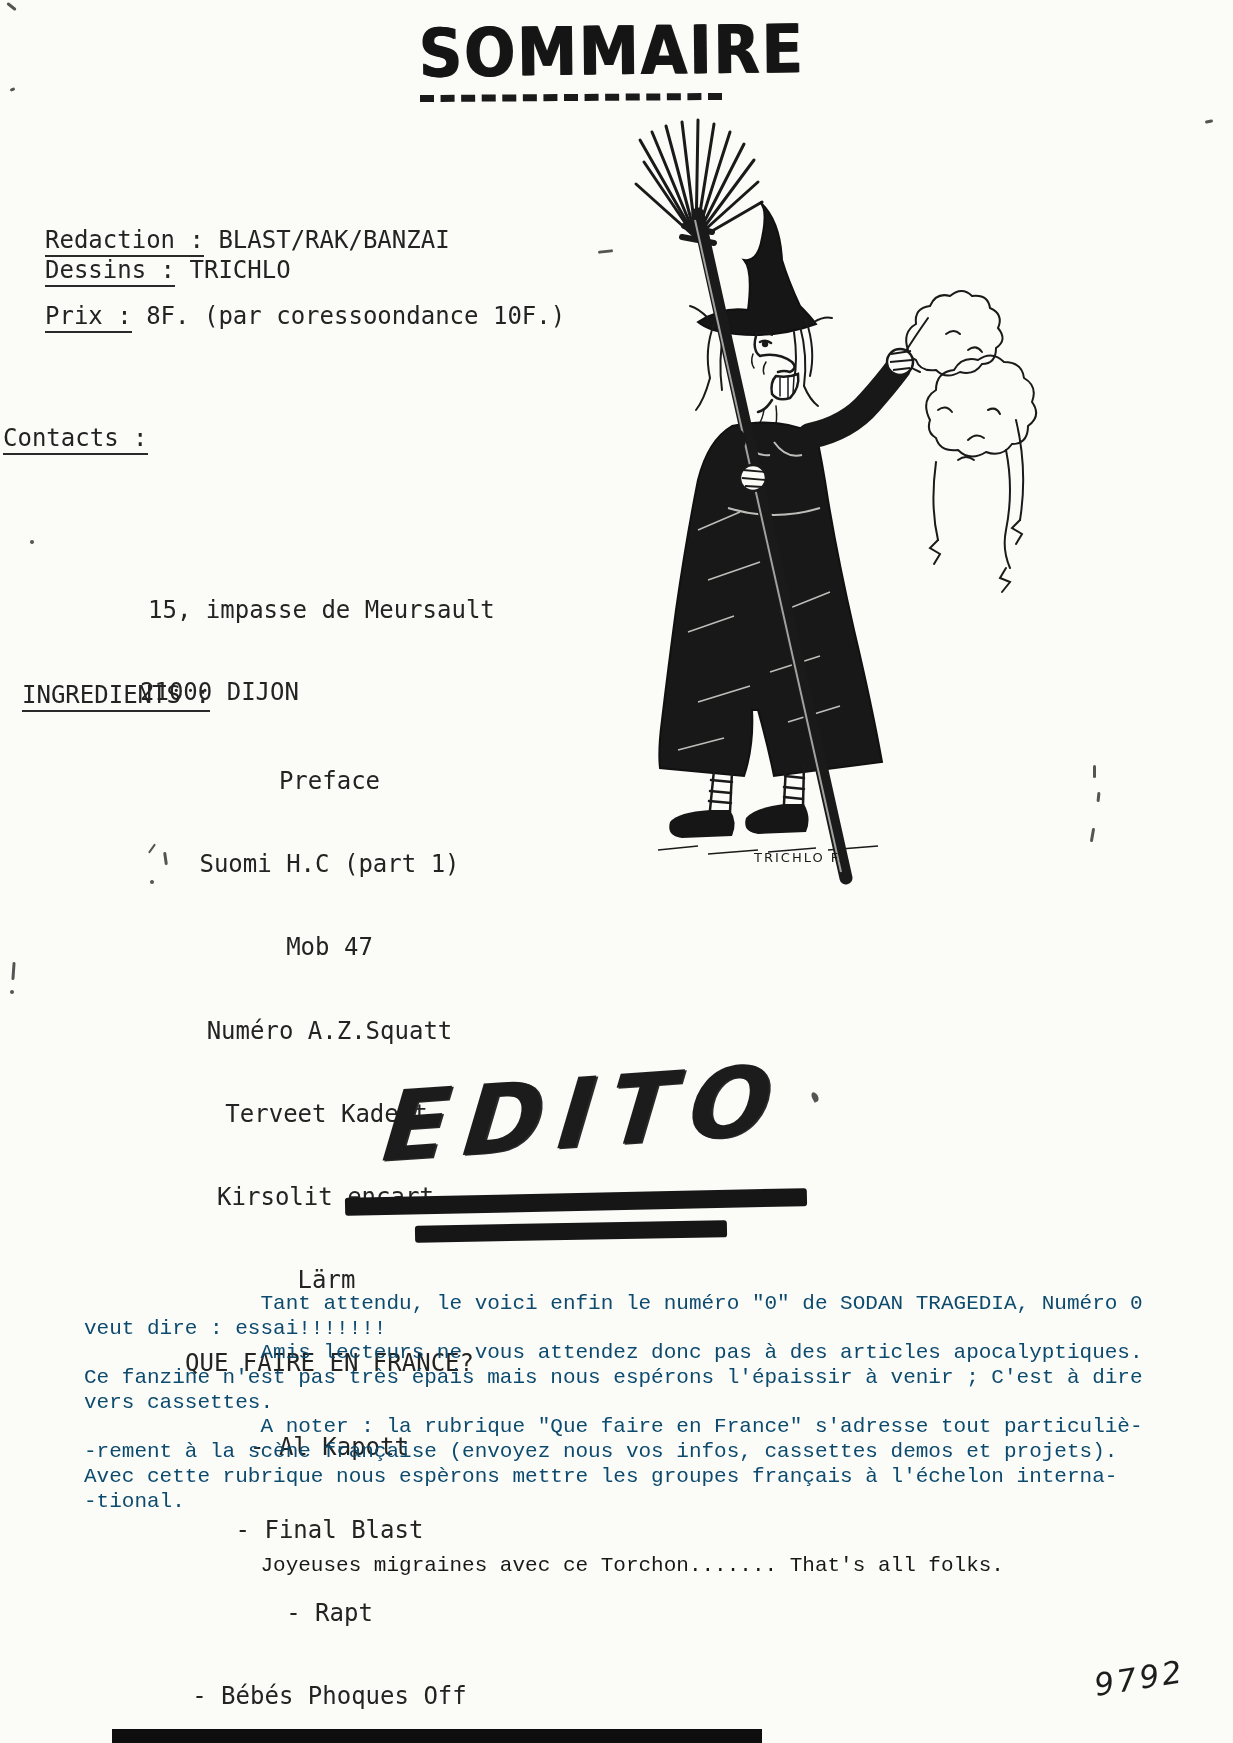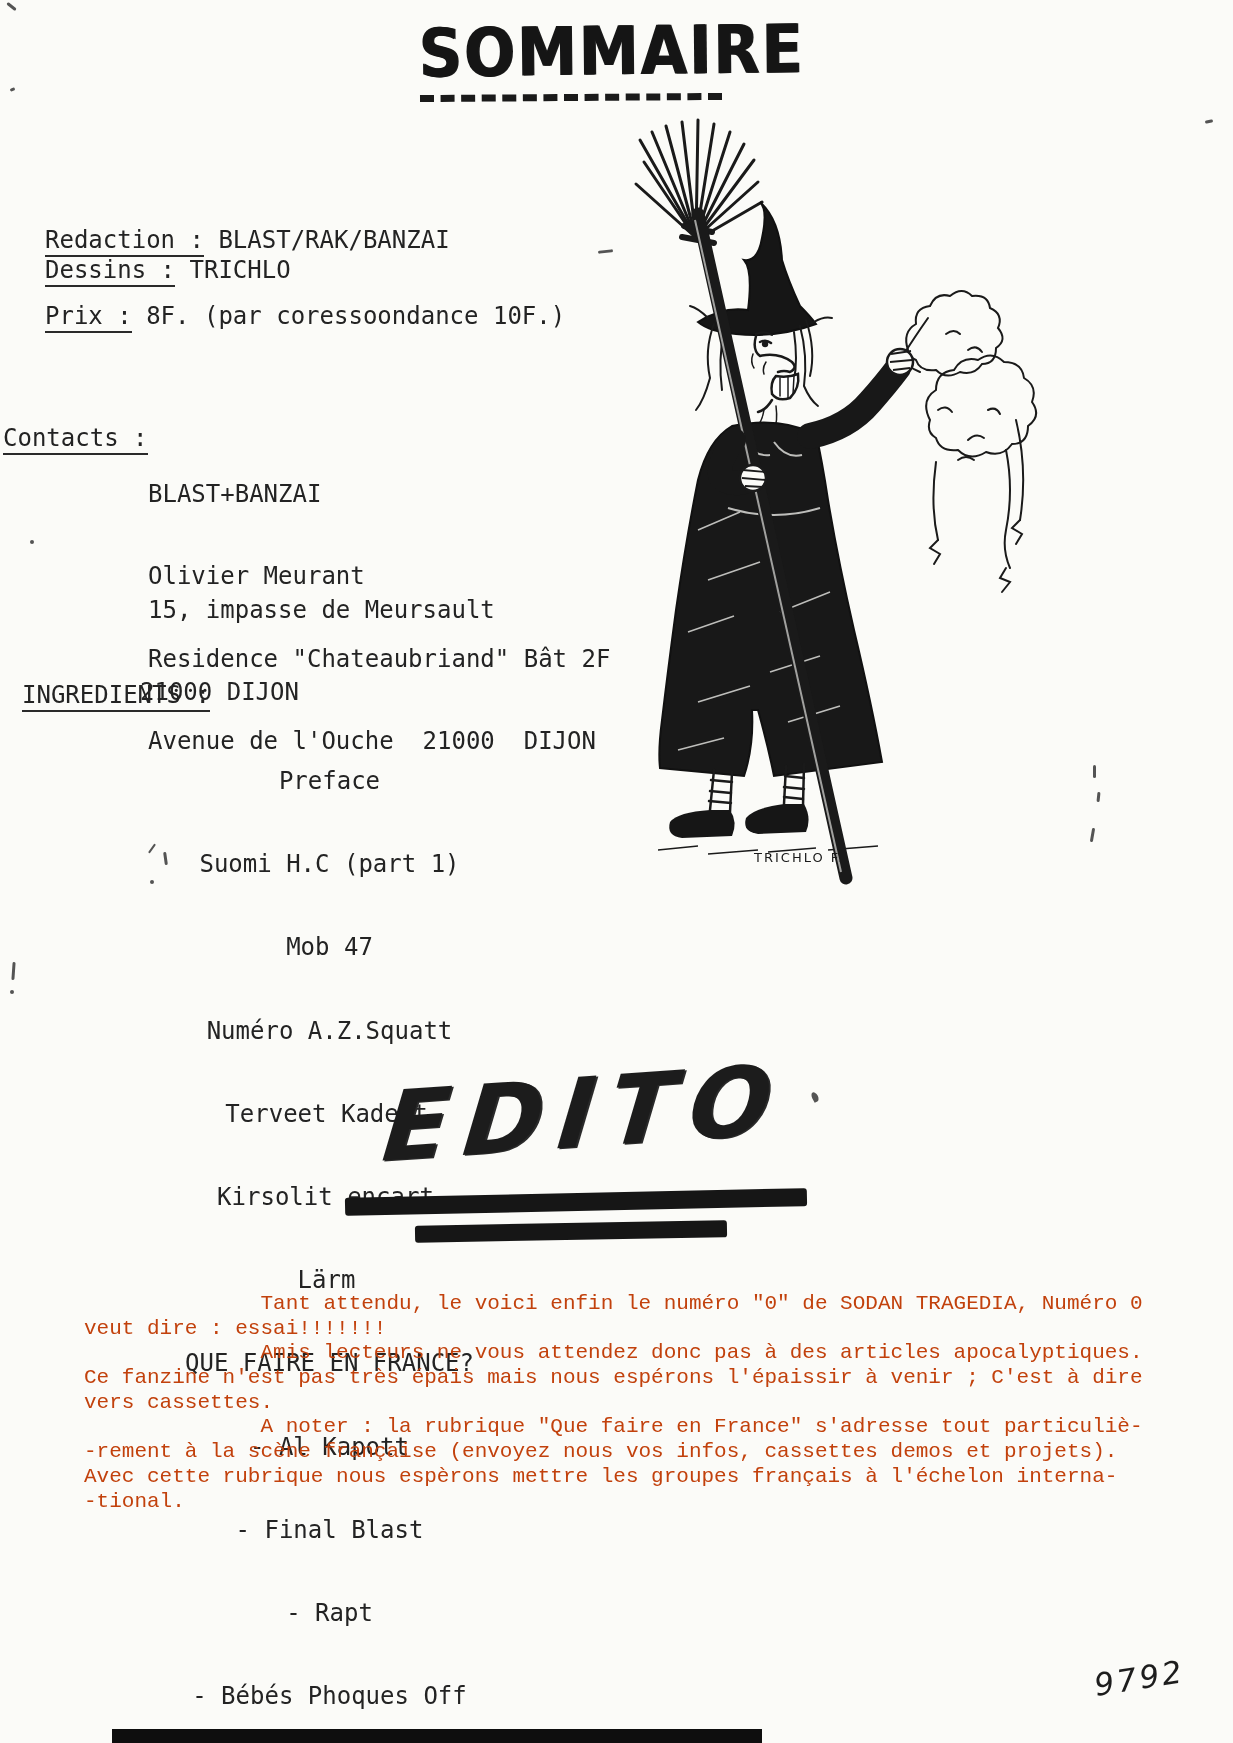--- a/index.html
+++ b/index.html
@@ -25,21 +25,21 @@
   
   .edito{
     left:378px;top:1072px;
     font-family:"DejaVu Sans",sans-serif;font-weight:900;font-style:italic;
     font-size:96px;letter-spacing:15px;color:#1c1c1c;
     transform:rotate(-4deg) skewX(-10deg);transform-origin:left bottom;
     text-shadow:2px 1px 0 #2a2a2a;white-space:nowrap;
   }
   .bar{background:#161616;border-radius:3px;}
   
-  .body-text{left:84px;top:1292px;font-family:"Liberation Mono",monospace;font-size:21px;color:#c2410c;}
+  .body-text{left:84px;top:1292px;font-family:"Liberation Mono",monospace;font-size:21px;color:#0c4a6e;}
   .body-text div{white-space:pre;line-height:24.7px;height:24.7px;}
   .closing{left:84px;top:1554px;font-family:"Liberation Mono",monospace;font-size:21px;white-space:pre;color:#181818;}
   .handnum{
     left:1094px;top:1660px;font-family:"DejaVu Sans",sans-serif;font-style:italic;
     font-size:31px;letter-spacing:3px;transform:rotate(-9deg);color:#1d1d1d;
   }
   .bottom-bar{left:112px;top:1729px;width:650px;height:14px;background:#0e0e0e;}
   .witch{left:548px;top:110px;width:500px;height:800px;}
   .mark{background:#2b2b2b;border-radius:2px;opacity:.8;}
 </style>
@@ -49,26 +49,20 @@
 <div class="page">
 
   <div class="abs title">SOMMAIRE</div>
   <div class="abs title-dashes"></div>
 
   <div class="abs tw" style="left:45px;top:226px;"><span class="lbl">Redaction :</span><span> </span><span>BLAST/RAK/BANZAI</span></div>
   <div class="abs tw" style="left:45px;top:256px;"><span class="lbl">Dessins :</span><span> </span><span>TRICHLO</span></div>
   <div class="abs tw" style="left:45px;top:302px;"><span class="lbl">Prix :</span><span> </span><span>8F. (par coressoondance 10F.)</span></div>
 
   <div class="abs tw" style="left:3px;top:424px;"><span class="lbl">Contacts :</span></div>
-  <div class="abs tw stack" style="left:148px;top:424px;">
-    <div>BLAST+BANZAI</div>
-    <div>Olivier Meurant</div>
-    <div>Residence "Chateaubriand" Bât 2F</div>
-    <div>Avenue de l'Ouche  21000  DIJON</div>
-  </div>
   <div class="abs tw stack" style="left:148px;top:540px;">
     <div>15, impasse de Meursault</div>
     <div style="margin-left:-8px;">21000 DIJON</div>
   </div>
 
   <div class="abs tw" style="left:22px;top:681px;"><span class="lbl">INGREDIENTS :</span></div>
   <div class="abs tw ing-list" style="left:185px;top:711px;">
     <div>Preface</div>
     <div>Suomi H.C (part 1)</div>
     <div>Mob 47</div>
@@ -221,20 +215,21 @@
     <div>              Tant attendu, le voici enfin le numéro "0" de SODAN TRAGEDIA, Numéro 0</div>
     <div>veut dire : essai!!!!!!!</div>
     <div>              Amis lecteurs ne vous attendez donc pas à des articles apocalyptiques.</div>
     <div>Ce fanzine n'est pas très épais mais nous espérons l'épaissir à venir ; C'est à dire</div>
     <div>vers cassettes.</div>
     <div>              A noter : la rubrique "Que faire en France" s'adresse tout particuliè-</div>
     <div>-rement à la scène française (envoyez nous vos infos, cassettes demos et projets).</div>
     <div>Avec cette rubrique nous espèrons mettre les groupes français à l'échelon interna-</div>
     <div>-tional.</div>
   </div>
+  <div class="abs closing">              Joyeuses migraines avec ce Torchon....... That's all folks.</div>
 
   <div class="abs handnum">9792</div>
 
   <div class="abs bottom-bar"></div>
   <div class="abs mark" style="left:6px;top:5px;width:11px;height:3px;transform:rotate(38deg);"></div>
   <div class="abs mark" style="left:10px;top:88px;width:5px;height:3px;transform:rotate(-20deg);"></div>
   <div class="abs mark" style="left:598px;top:250px;width:15px;height:3px;transform:rotate(-6deg);"></div>
   <div class="abs mark" style="left:30px;top:540px;width:4px;height:4px;border-radius:50%;"></div>
   <div class="abs mark" style="left:1093px;top:765px;width:3px;height:13px;"></div>
   <div class="abs mark" style="left:1097px;top:792px;width:3px;height:10px;transform:rotate(6deg);"></div>

